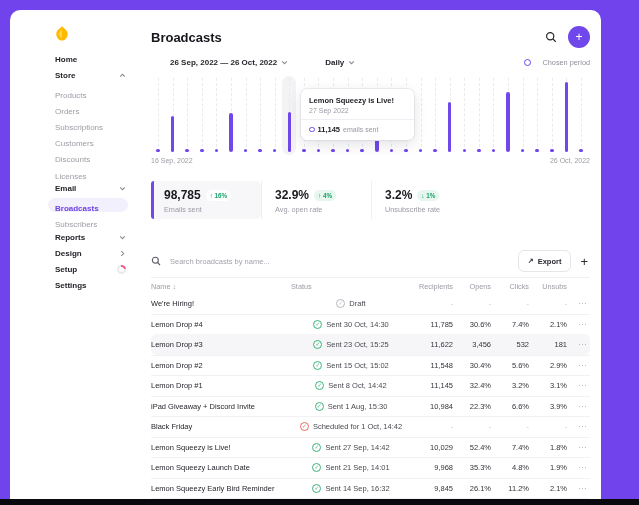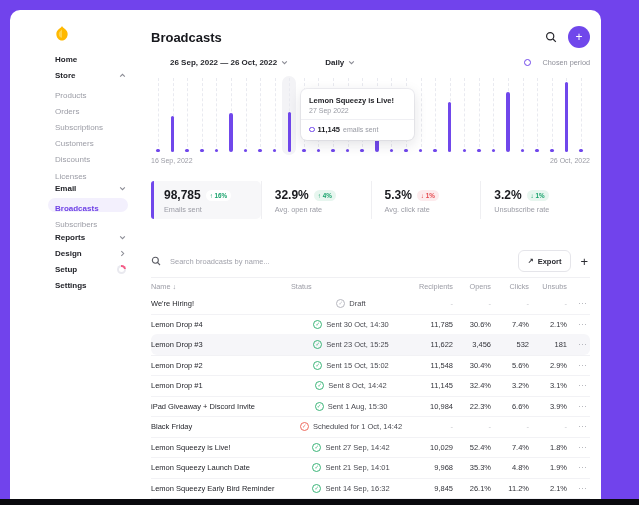--- a/index.html
+++ b/index.html
@@ -305,24 +305,20 @@
       <div class="stats" id="stats">
           <div class="stat hl">
             <div class="val">98,785<span class="badge pos">↑ 16%</span></div>
             <div class="lab">Emails sent</div>
           </div>
           <div class="stat">
             <div class="val">32.9%<span class="badge pos">↑ 4%</span></div>
             <div class="lab">Avg. open rate</div>
           </div>
           <div class="stat">
-            <div class="val">5.3%<span class="badge neg">↓ 1%</span></div>
-            <div class="lab">Avg. click rate</div>
-          </div>
-          <div class="stat">
             <div class="val">3.2%<span class="badge pos">↓ 1%</span></div>
             <div class="lab">Unsubscribe rate</div>
           </div>
         </div>
 
       <div class="tools">
         <span style="display:flex">
           <svg width="10" height="10" viewBox="0 0 12 12" fill="none" stroke="#5A5B63" stroke-width="1.3">
             <circle cx="5.2" cy="5.2" r="3.6"></circle>
               <line x1="8" y1="8" x2="10.8" y2="10.8"></line>

